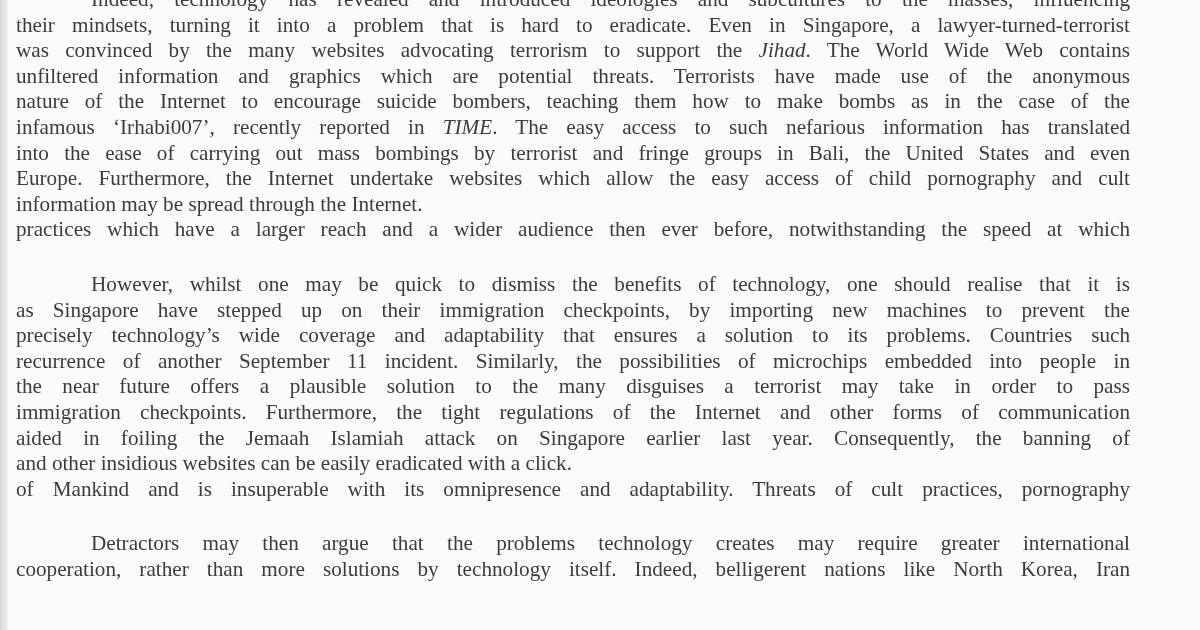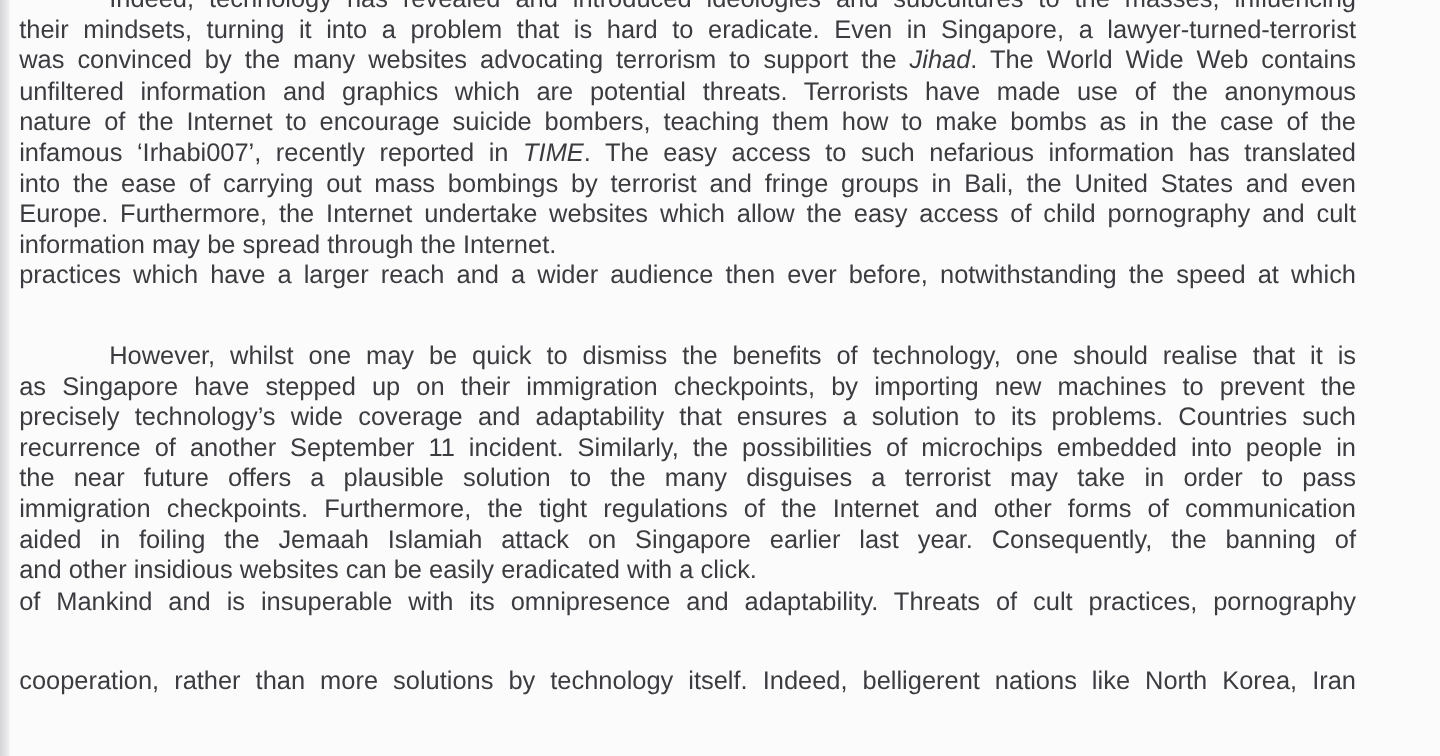--- a/index.html
+++ b/index.html
@@ -28,27 +28,28 @@
     font-size: 21.2px;
     line-height: 25.6px;
     color: #3b3b40;
   }
   .para {
     margin: 0;
     text-align: justify;
     text-align-last: left;
   }
   .para + .para {
-    margin-top: 41px;
+    margin-top: 29px;
   }
   .line {
     display: block;
     white-space: nowrap;
     text-align: justify;
     text-align-last: justify;
+    font-family: Liberation Serif, serif;
   }
   .line.last {
     text-align-last: left;
   }
   .line.indent {
     padding-left: 75px;
   }
   em { font-style: italic; }
 </style>
 </head>
@@ -74,15 +75,16 @@
       <span class="line">as Singapore have stepped up on their immigration checkpoints, by importing new machines to prevent the</span>
       <span class="line">precisely technology’s wide coverage and adaptability that ensures a solution to its problems. Countries such</span>
       <span class="line">recurrence of another September 11 incident. Similarly, the possibilities of microchips embedded into people in</span>
       <span class="line">the near future offers a plausible solution to the many disguises a terrorist may take in order to pass</span>
       <span class="line">immigration checkpoints. Furthermore, the tight regulations of the Internet and other forms of communication</span>
       <span class="line">aided in foiling the Jemaah Islamiah attack on Singapore earlier last year. Consequently, the banning of</span>
       <span class="line last">and other insidious websites can be easily eradicated with a click.</span>
       <span class="line">of Mankind and is insuperable with its omnipresence and adaptability. Threats of cult practices, pornography</span>
     </div>
   <div class="para">
+      <span class="line indent">Detractors may then argue that the problems technology creates may require greater international</span>
       <span class="line">cooperation, rather than more solutions by technology itself. Indeed, belligerent nations like North Korea, Iran</span>
     </div>
 </div>
 
 </body></html>

